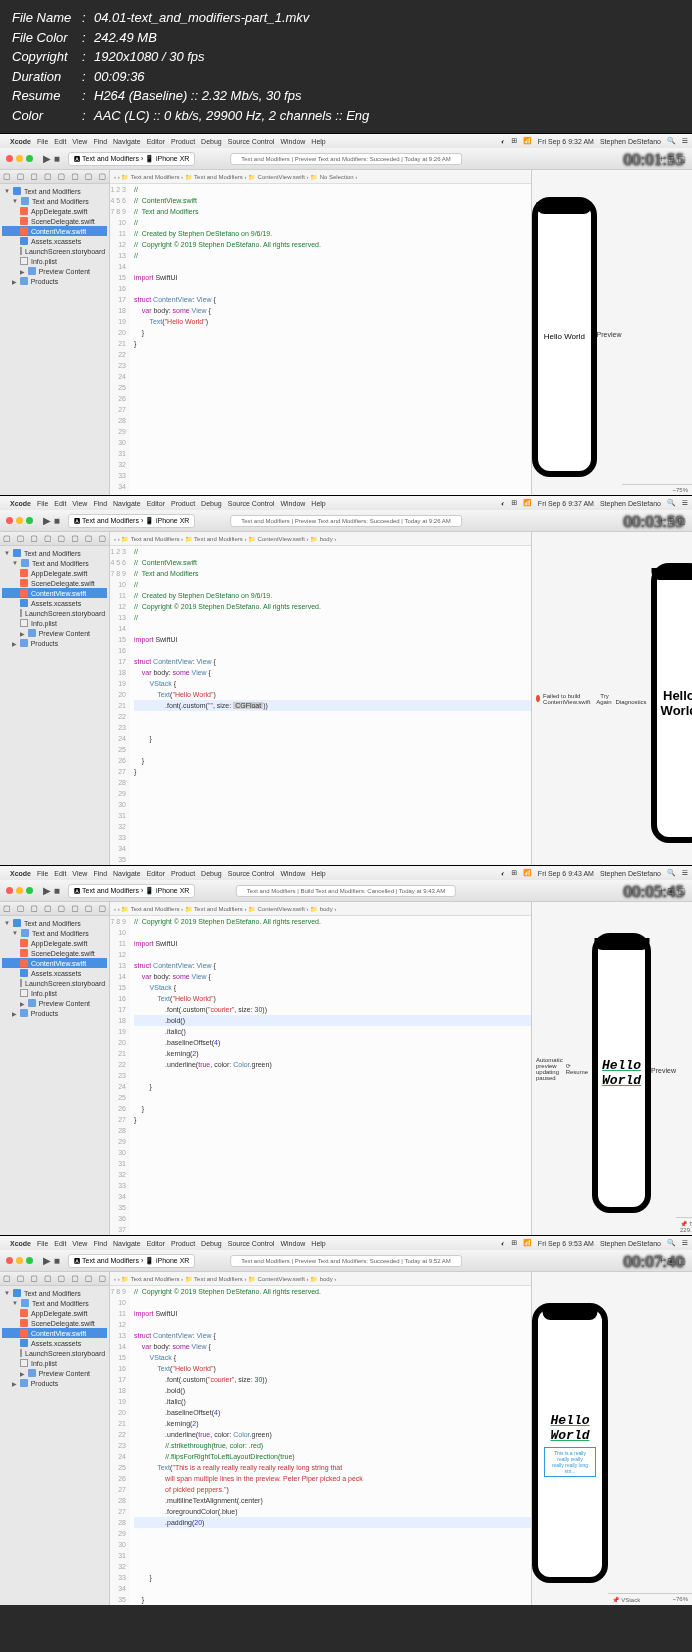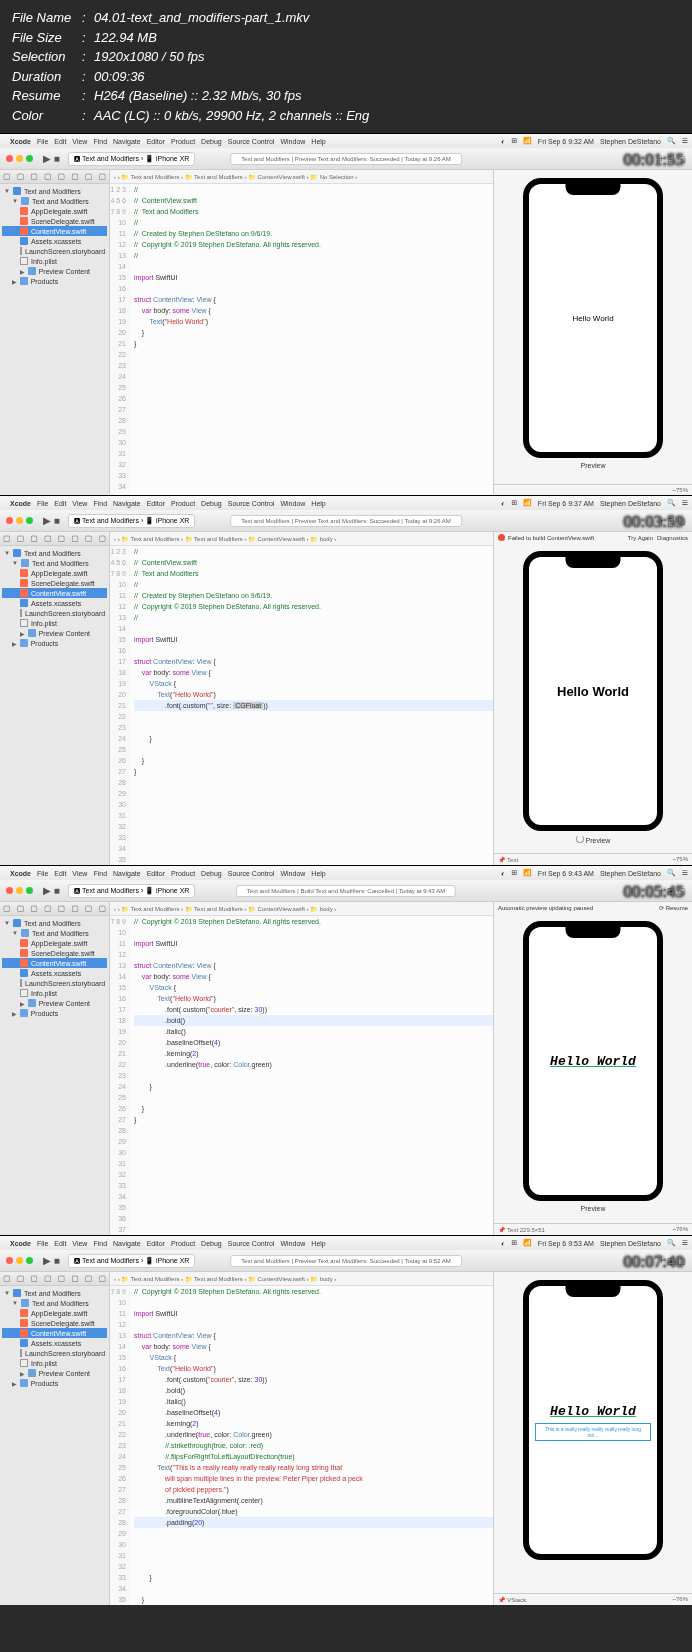--- a/index.html
+++ b/index.html
@@ -54,21 +54,21 @@
 .code { flex: 1; display: flex; font-family: Menlo, monospace; font-size: 7px; line-height: 11px; overflow: hidden; }
 .gutter { width: 20px; text-align: right; color: #aaa; padding-right: 4px; background: #f8f8f8; user-select: none; }
 .lines { flex: 1; padding-left: 4px; white-space: pre; color: #333; }
 .kw { color: #b014a5; }
 .ty { color: #4b7da8; }
 .st { color: #c83131; }
 .cm { color: #1a7a2e; }
 .nm { color: #3a3ad5; }
 .hl { background: #e6efff; display: inline-block; width: 100%; }
 
-.preview { width: 199px; background: #f5f5f5; border-left: 1px solid #ccc; display: flex; flex-direction: column; align-items: center; position: relative; }
+.preview { width: 161px; background: #f5f5f5; border-left: 1px solid #ccc; display: flex; flex-direction: row; align-items: center; position: relative; }
 .preview-err { width: 100%; padding: 2px 4px; font-size: 6px; display: flex; align-items: center; gap: 3px; color: #333; }
 .err-dot { width: 7px; height: 7px; border-radius: 50%; background: #e74c3c; display: inline-block; }
 .phone { width: 140px; height: 280px; background: #fff; border: 6px solid #000; border-radius: 18px; margin-top: 8px; position: relative; display: flex; align-items: center; justify-content: center; flex-direction: column; }
 .notch { position: absolute; top: -1px; left: 50%; transform: translateX(-50%); width: 55px; height: 12px; background: #000; border-radius: 0 0 8px 8px; }
 .phone-content { font-size: 8px; color: #000; text-align: center; padding: 4px; }
 .phone-content.bold { font-weight: 700; font-size: 13px; }
 .phone-content.italic { font-style: italic; font-weight: 700; font-size: 13px; font-family: Courier, monospace; text-decoration: underline; text-decoration-color: #27ae60; }
 .phone-sub { font-size: 5px; color: #ccc; text-align: center; padding: 2px 6px; line-height: 1.2; border: 1px solid #3498db; margin: 0 6px; }
 .phone-sub.blue { color: #3498db; }
 .preview-label { font-size: 7px; color: #333; margin-top: 4px; font-weight: 500; }
@@ -79,28 +79,28 @@
 </head>
 <body>
 
 <div class="meta-header">
   <div class="meta-row">
       <span class="meta-label">File Name</span>
       <span class="meta-colon">:</span>
       <span>04.01-text_and_modifiers-part_1.mkv</span>
     </div>
   <div class="meta-row">
-      <span class="meta-label">File Size</span>
+      <span class="meta-label">File Color</span>
       <span class="meta-colon">:</span>
-      <span>122.94 MB</span>
+      <span>242.49 MB</span>
     </div>
   <div class="meta-row">
-      <span class="meta-label">Selection</span>
+      <span class="meta-label">Copyright</span>
       <span class="meta-colon">:</span>
-      <span>1920x1080 / 50 fps</span>
+      <span>1920x1080 / 30 fps</span>
     </div>
   <div class="meta-row">
       <span class="meta-label">Duration</span>
       <span class="meta-colon">:</span>
       <span>00:09:36</span>
     </div>
   <div class="meta-row">
       <span class="meta-label">Resume</span>
       <span class="meta-colon">:</span>
       <span>H264 (Baseline) :: 2.32 Mb/s, 30 fps</span>

